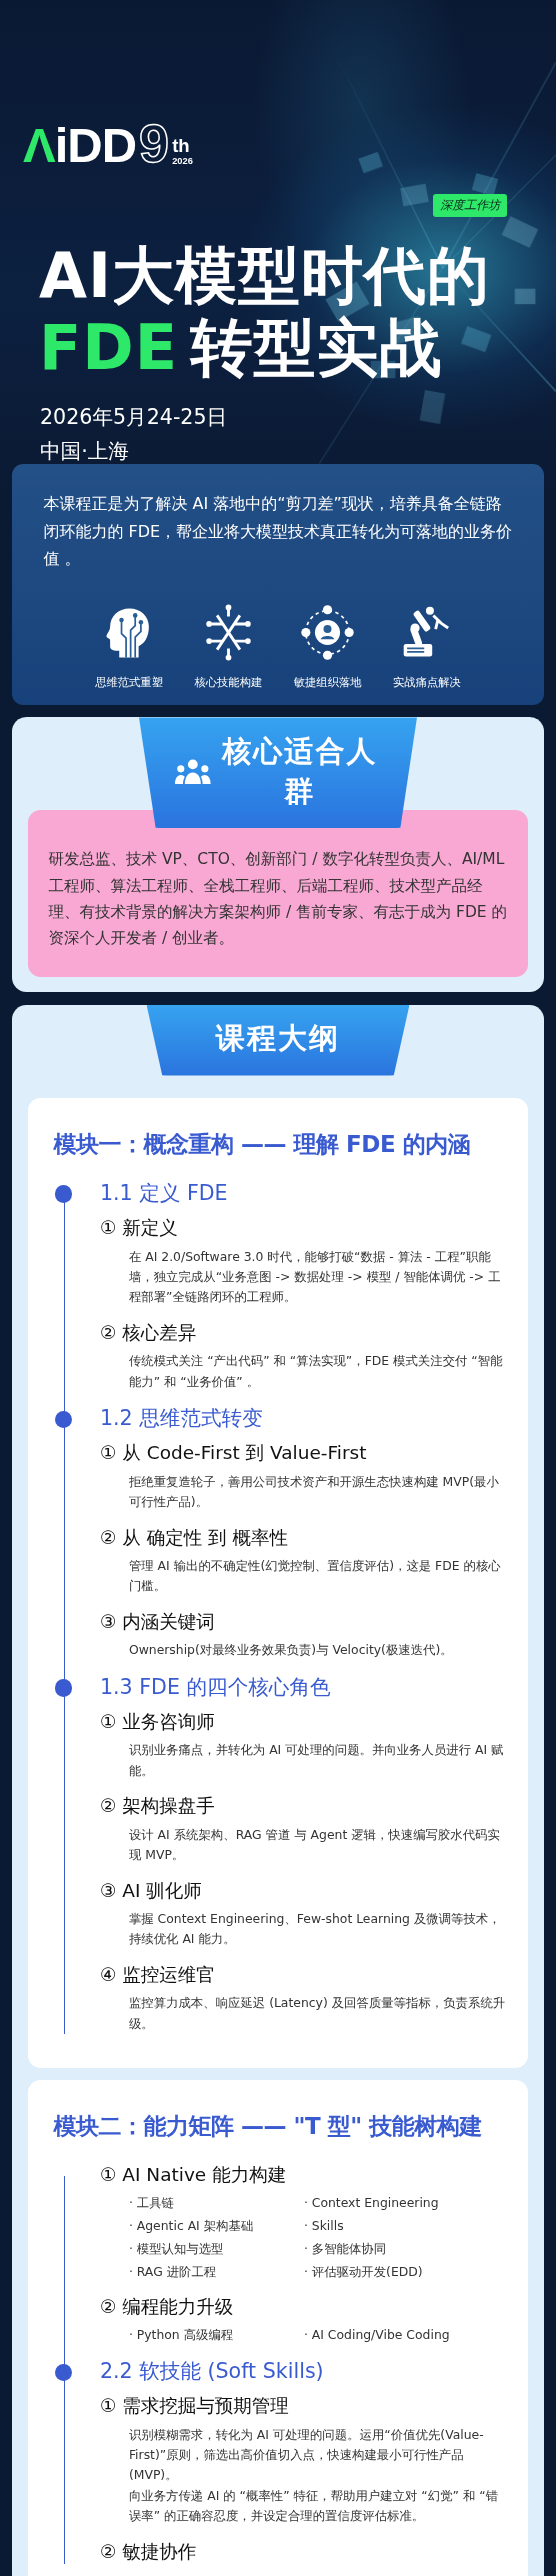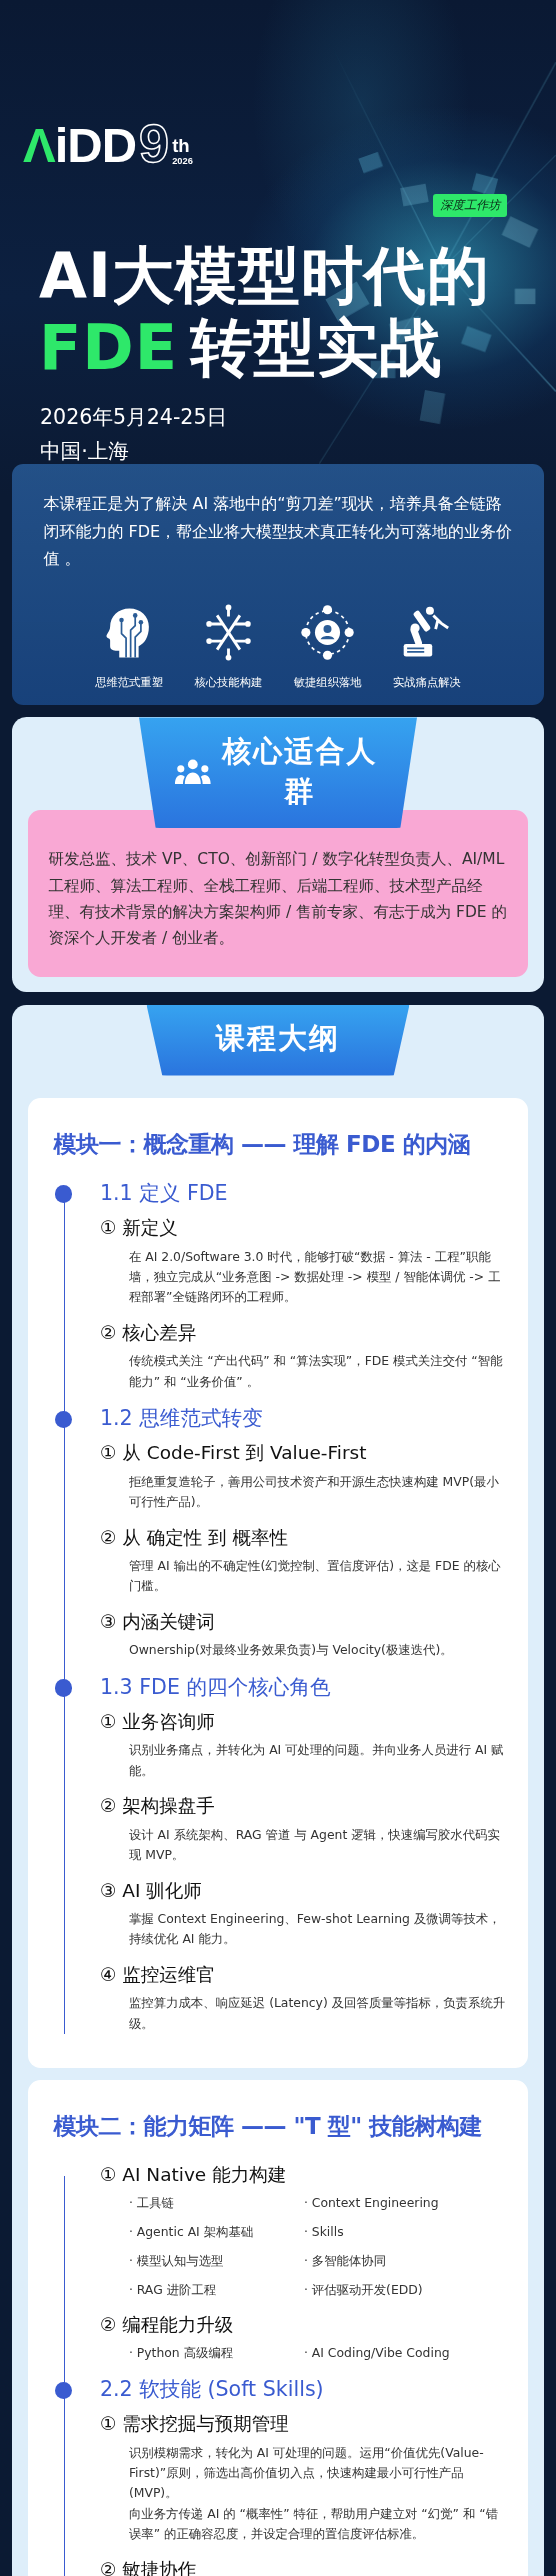--- a/index.html
+++ b/index.html
@@ -96,21 +96,21 @@
   }
   .sub-sec { position: relative; margin-bottom: 13.4px; }
   .sub-sec-title { color: #3a5bd0; font-size: 20.6px; line-height: 1.3; margin-bottom: 9.3px; position: relative; }
   .sub-sec-title .dot {
     position: absolute; left: -45px; top: 5.2px; width: 17.5px; height: 17.5px;
     background: #3a5bd0; border-radius: 50%;
   }
   .point { margin-bottom: 13.4px; }
   .point-title { font-size: 18.5px; color: #111; line-height: 1.3; margin-bottom: 6.2px; }
   .point-body { font-size: 12.4px; color: #333; line-height: 1.64; padding-left: 29px; }
-  .grid2 { display: grid; grid-template-columns: 175px 1fr; padding-left: 29px; row-gap: 9px; font-size: 12.4px; color: #333; line-height: 1.6; }
+  .grid2 { display: grid; grid-template-columns: 175px 1fr; padding-left: 29px; row-gap: 3px; font-size: 12.4px; color: #333; line-height: 1.6; }
 </style>
 </head>
 <body>
 
 <div class="page">
 
   <section class="hero">
     <svg class="hero-rays" width="556" height="495" viewBox="0 0 1080 960">
       <defs>
         <linearGradient id="ray" x1="0" y1="0" x2="1" y2="1">

